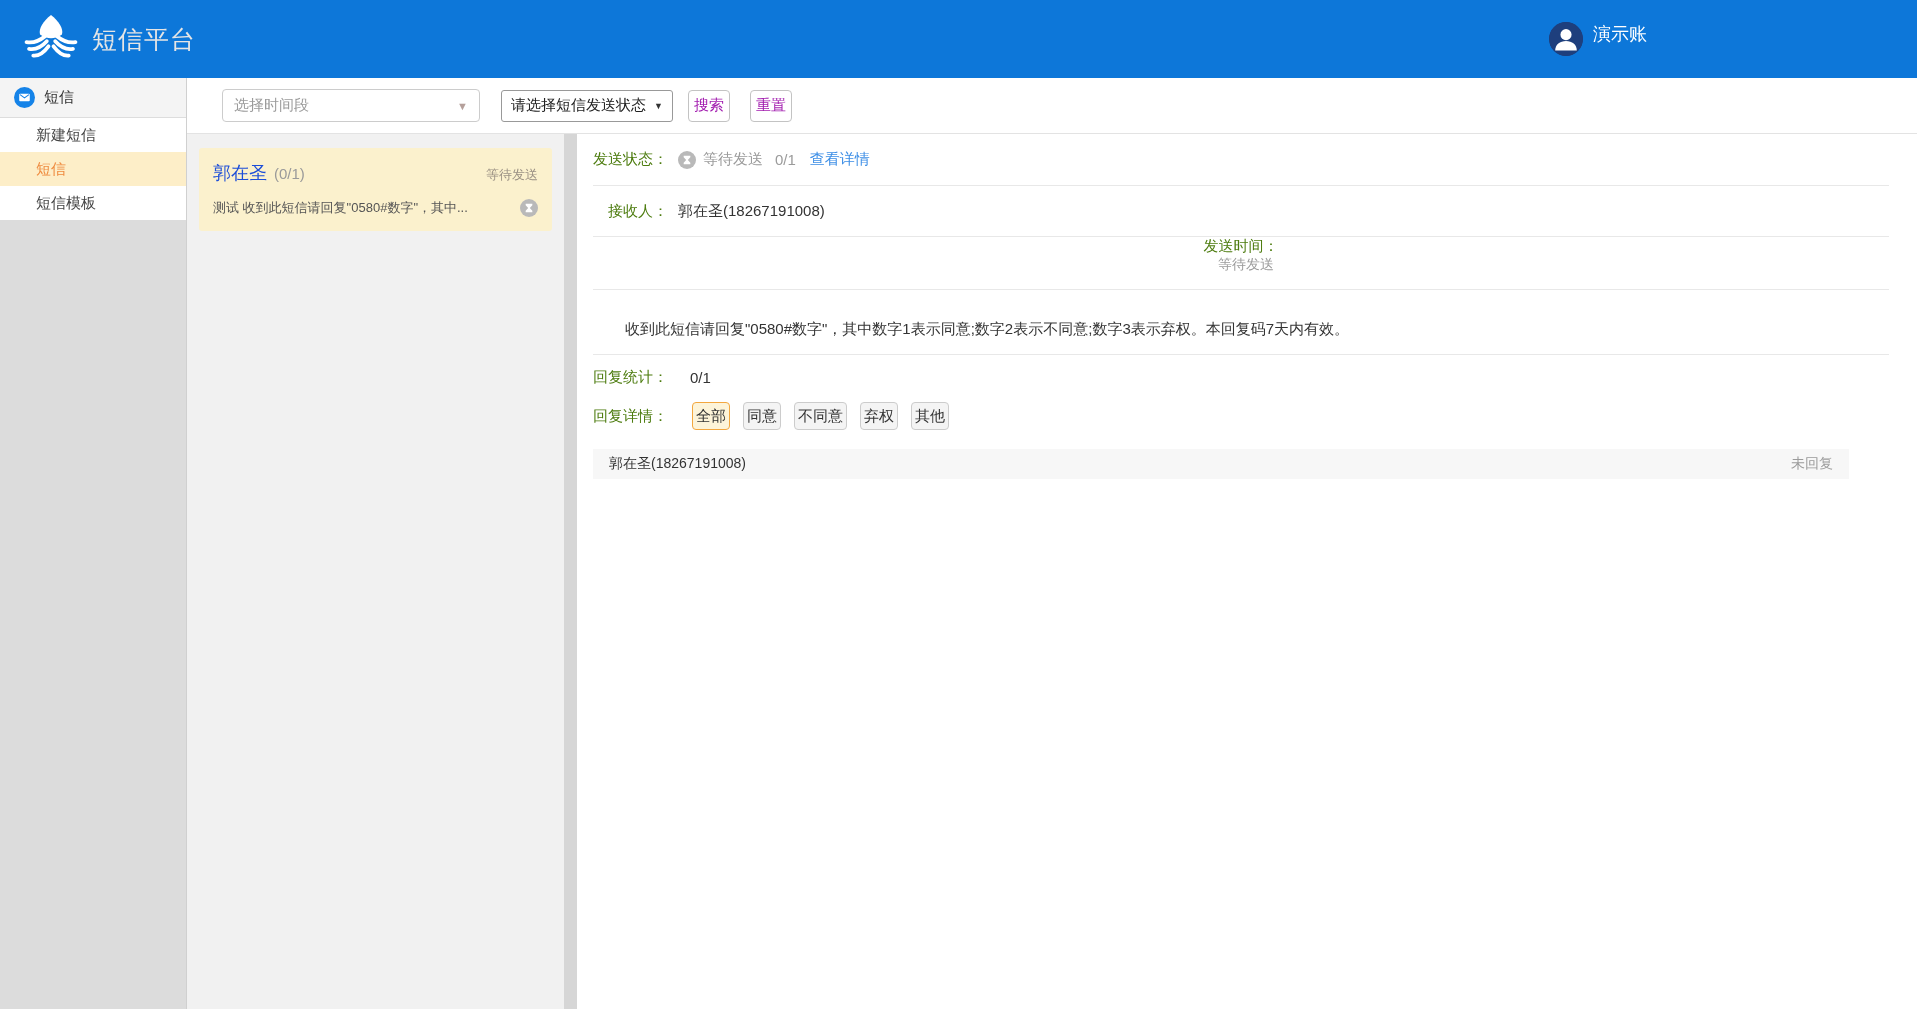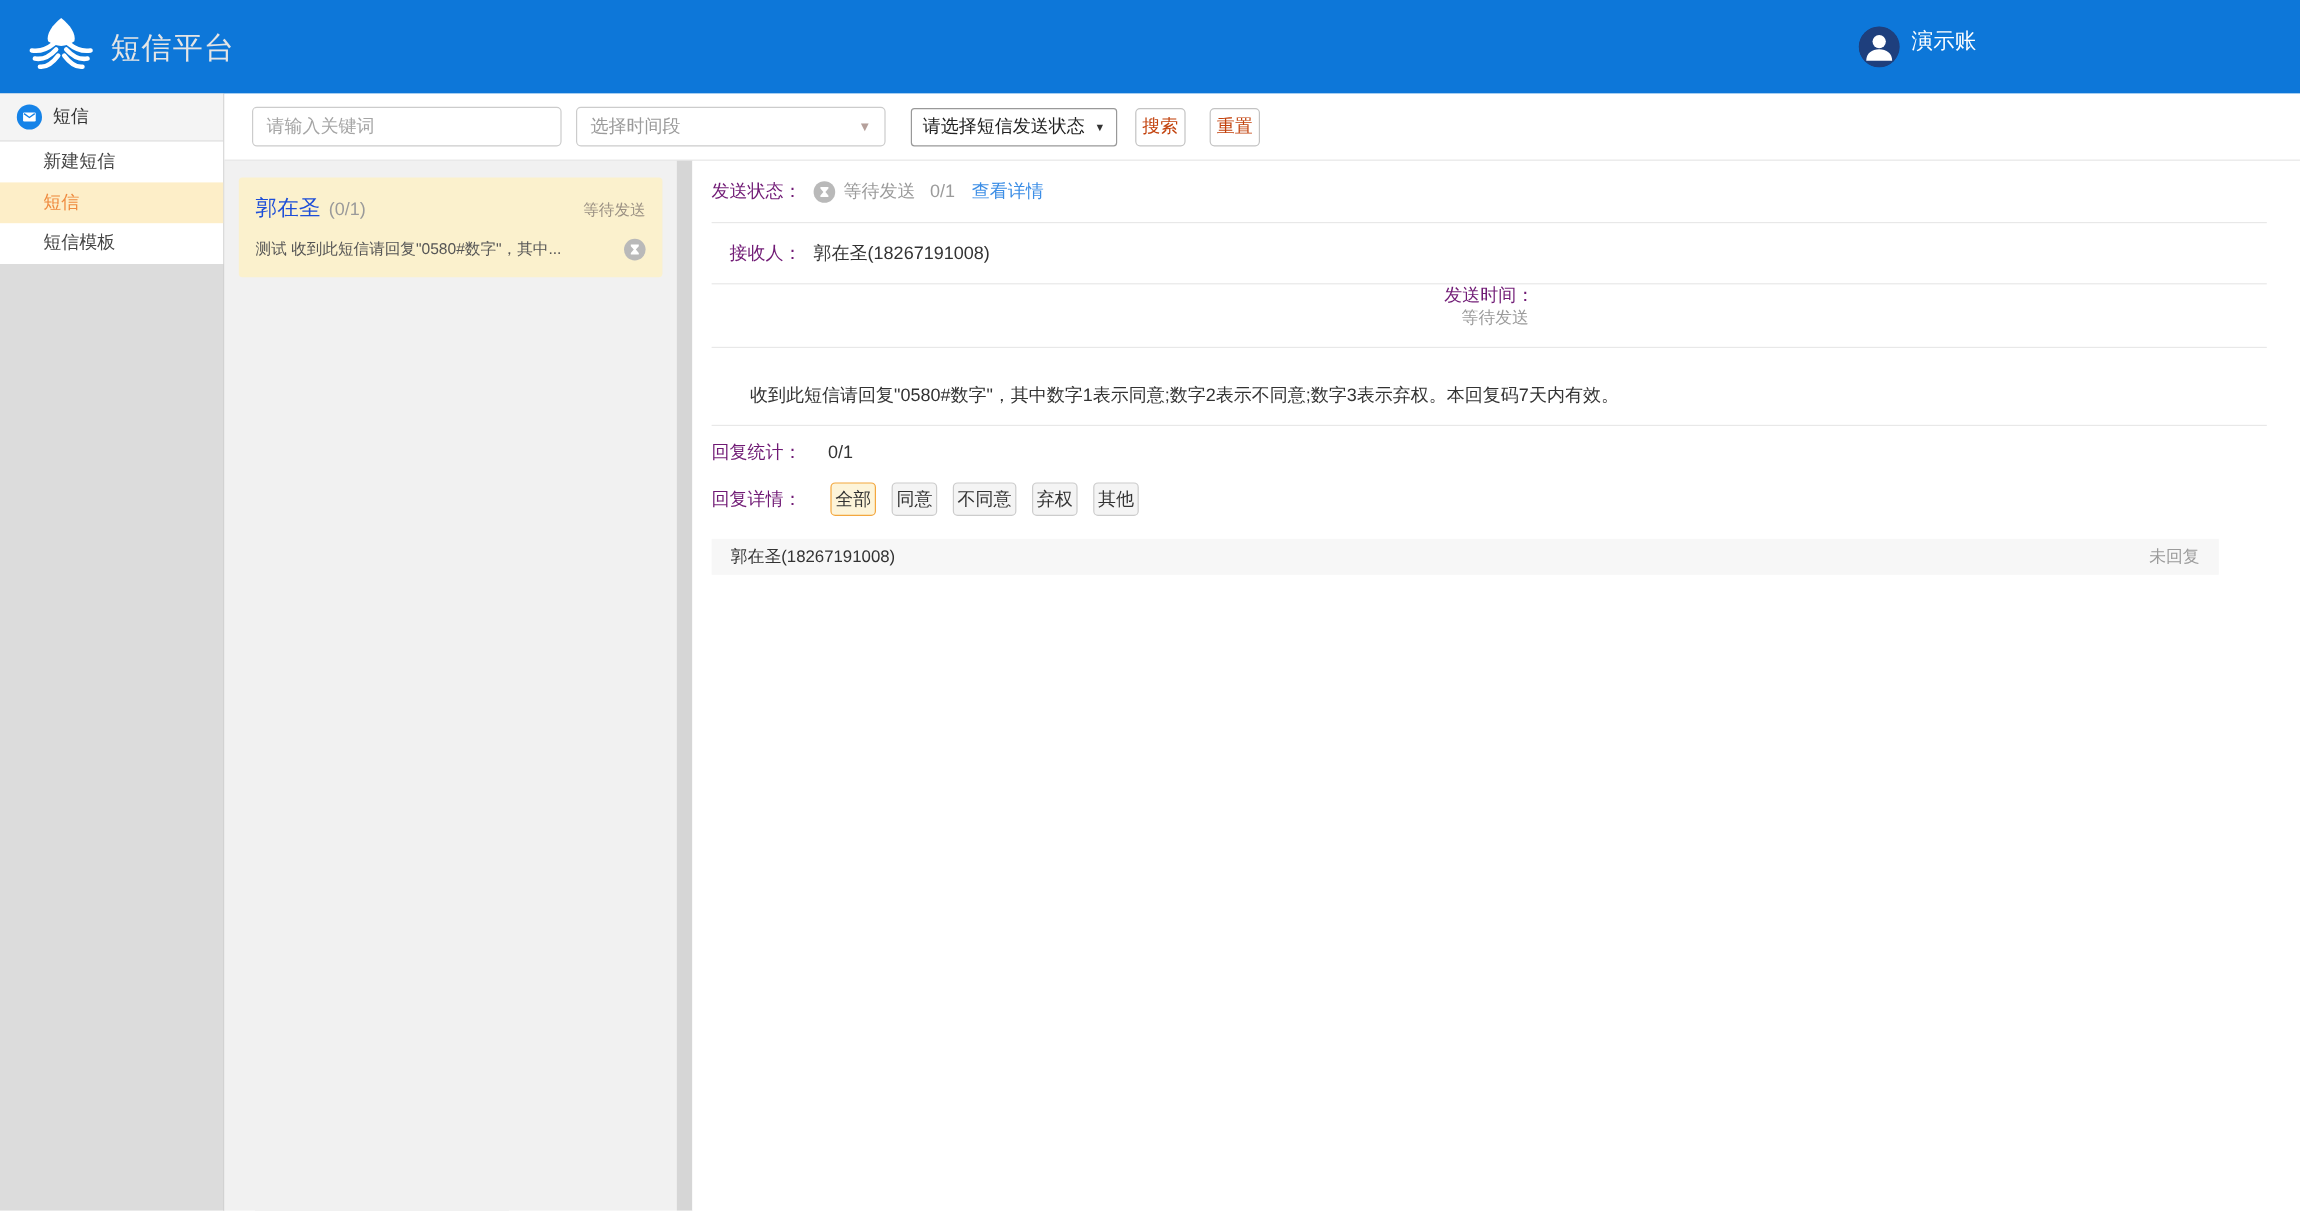--- a/index.html
+++ b/index.html
@@ -62,21 +62,21 @@
   }
   .fake-select .arrow { margin-left: auto; font-size: 11px; color: #b5a09b; }
   .native-select {
     height: 32px; border: 1px solid #999; border-radius: 3px; background: #fff;
     margin-left: 21px; display: flex; align-items: center; padding: 0 9px;
     font-size: 15px; color: #222; cursor: pointer;
   }
   .native-select .arrow { margin-left: 8px; font-size: 9px; color: #333; }
   .bar-btn {
     height: 32px; background: #fff; border: 1px solid #c3c3c3; border-radius: 4px;
-    font-size: 15px; color: #c2410c; padding: 0 5px; margin-left: 15px; cursor: pointer;
+    font-size: 15px; color: #a21caf; padding: 0 5px; margin-left: 15px; cursor: pointer;
     font-family: "Liberation Sans", sans-serif;
   }
   .bar-btn + .bar-btn { margin-left: 20px; }
 
   
   .content-row { flex: 1; display: flex; min-height: 0; }
 
   
   .list-panel { width: 377px; background: #f1f1f1; flex-shrink: 0; padding: 14px 12px; }
   .msg-card { background: #fbf1cd; border-radius: 3px; padding: 13px 14px 14px; cursor: pointer; }
@@ -98,21 +98,21 @@
 
   
   .detail-panel { flex: 1; background: #fff; padding: 0 28px 0 16px; min-width: 0; }
   .info-row {
     display: flex; align-items: center; border-bottom: 1px solid #e8e8e8;
     font-size: 15px; color: #333;
   }
   .row-status { height: 52px; }
   .row-recipient { height: 51px; }
   .row-time { height: 53px; flex-direction: column; }
-  .lbl { color: #701a75; }
+  .lbl { color: #4d7c0f; }
   .indent1 { padding-left: 15px; }
   .muted { color: #9b9b9b; }
   .sm-hg { width: 18px; height: 18px; border-radius: 50%; background: #b9b9b9;
     display: inline-flex; align-items: center; justify-content: center; margin: 0 7px 0 10px; }
   .status-count { margin-left: 12px; color: #9b9b9b; }
   .view-link { margin-left: 14px; color: #3c8ee6; cursor: pointer; text-decoration: none; font-size: 15px; }
   .val-gap { margin-left: 10px; }
   .time-val { font-size: 14px; margin-left: 10px; }
 
   .msg-content { padding: 17px 0 15px 32px; border-bottom: 1px solid #e8e8e8; font-size: 15px; color: #333; }
@@ -182,21 +182,20 @@
     <div class="sidebar-menu">
       <div class="menu-item">新建短信</div>
       <div class="menu-item active">短信</div>
       <div class="menu-item">短信模板</div>
     </div>
   </div>
 
   <div class="right-col">
 
     <div class="filter-bar">
-      <input class="kw-input" type="text" placeholder="请输入关键词" style="">
       <div class="fake-select">
         <span>选择时间段</span>
         <span class="arrow">▼</span>
       </div>
       <div class="native-select">
         <span>请选择短信发送状态</span>
         <span class="arrow">▼</span>
       </div>
       <button class="bar-btn">搜索</button>
       <button class="bar-btn">重置</button>

